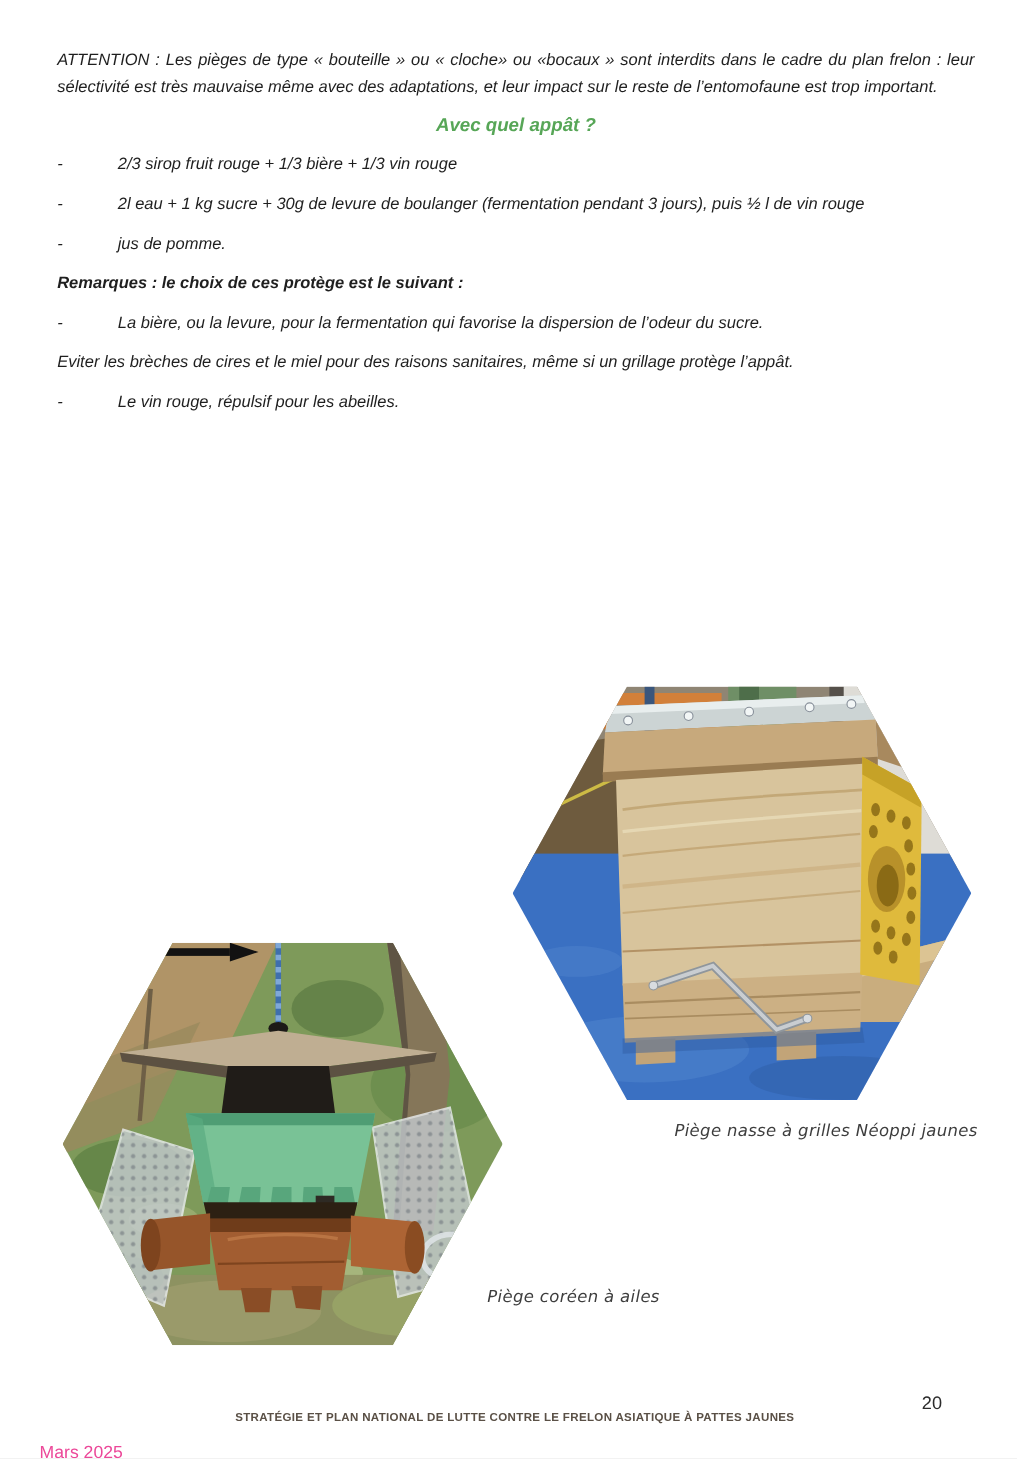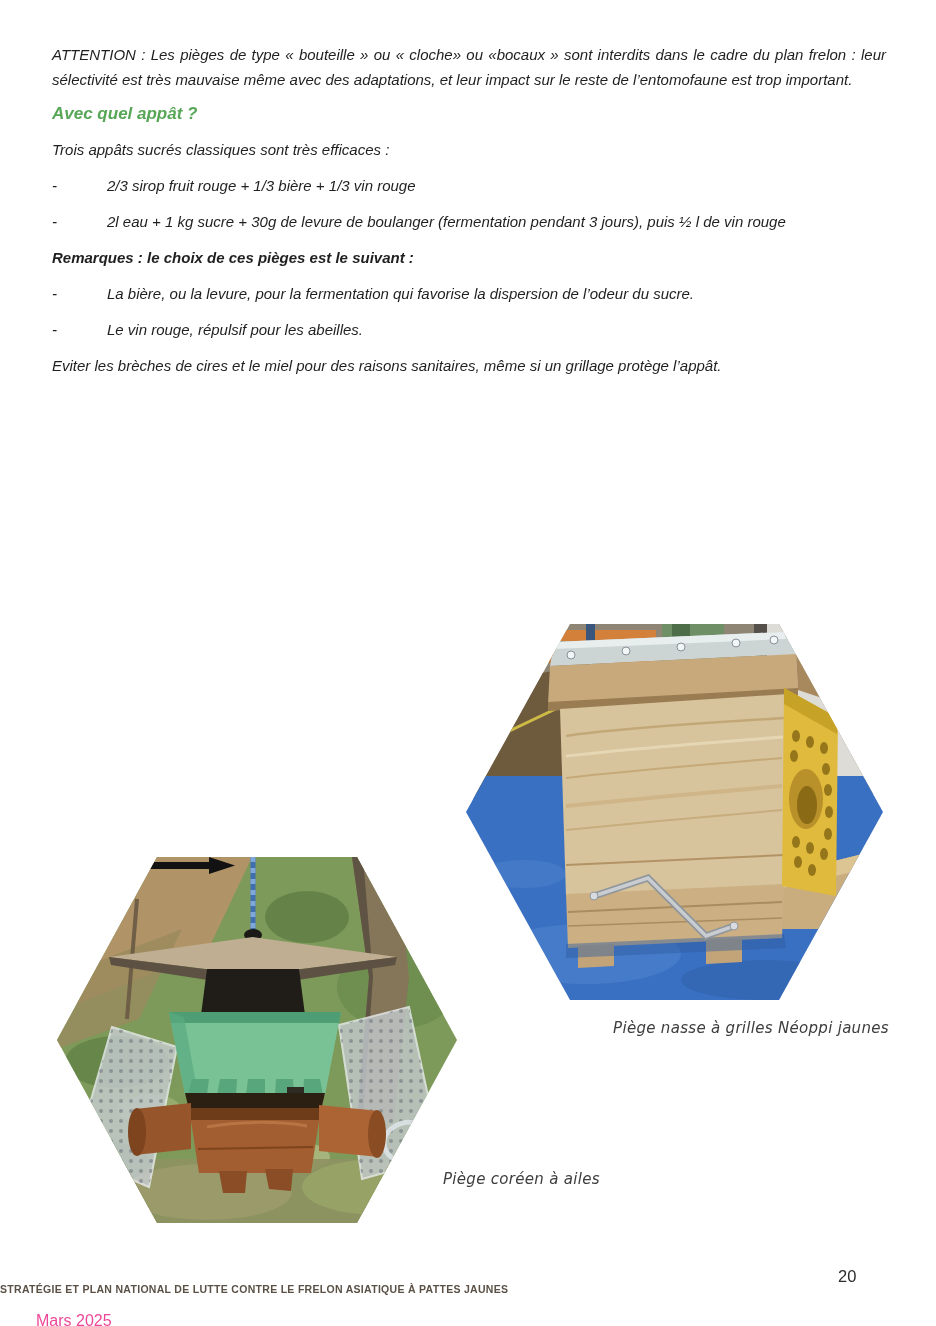--- a/index.html
+++ b/index.html
@@ -24,20 +24,21 @@
     margin:0 0 11px 0;
     font-size:15px;line-height:25px;
     text-align:justify;
   }
   .dash{display:inline-block;width:55px;}
   .h-green{
     color:var(--green);
     font-size:17px;line-height:21px;
     font-weight:bold;
     margin:3px 0 13px 0;
+    text-align:center;
   }
   .bold-line{font-weight:bold;}
   .figure{position:absolute;}
   .fig-coreen{left:57px;top:857px;width:400px;height:366px;}
   .fig-nasse{left:466px;top:624px;width:417px;height:376px;}
   .caption{
     position:absolute;
     font-size:15px;
     font-style:italic;
     color:#3d3d3d;
@@ -45,56 +46,56 @@
     font-family:"DejaVu Sans",sans-serif;
   }
   .caption-nasse{left:561px;top:1019px;width:380px;text-align:center;}
   .caption-coreen{left:420px;top:1170px;margin-left:23px;}
   .footer-date{
     position:absolute;left:36px;top:1312px;
     font-size:16px;color:#ec4899;
   }
   .footer-title{
     position:absolute;left:0;top:1283px;width:936px;
-    text-align:left;
+    text-align:center;
     font-size:10.5px;font-weight:bold;
     letter-spacing:0.3px;
     color:var(--footer-title);
   }
   .footer-page{
     position:absolute;left:838px;top:1267px;
     font-size:16.5px;color:#2c2c2c;
   }
 </style>
 </head>
 <body>
 
 <div class="page">
 
   <div class="content">
 
     <p class="para">ATTENTION  :  Les pièges de type  « bouteille » ou « cloche» ou «bocaux » sont interdits dans le cadre du plan frelon : leur sélectivité est très mauvaise même avec des adaptations, et leur impact sur le reste de l’entomofaune est trop important.</p>
 
     <h2 class="h-green">Avec quel appât ?</h2>
 
-    <p class="para">Trois appâts sucrés classiques sont très efficaces :</p>
 
     <p class="para"><span class="dash">-</span><span>2/3 sirop fruit rouge + 1/3 bière + 1/3 vin rouge</span></p>
 
     <p class="para"><span class="dash">-</span><span>2l eau + 1 kg sucre + 30g de levure de boulanger (fermentation pendant 3 jours), puis ½ l de vin rouge</span></p>
 
-
-    <p class="para bold-line">Remarques : le choix de ces pièges est le suivant :</p>
+    <p class="para"><span class="dash">-</span><span>jus de pomme.</span></p>
+
+    <p class="para bold-line">Remarques : le choix de ces protège est le suivant :</p>
 
     <p class="para"><span class="dash">-</span><span>La bière, ou la levure, pour la fermentation qui favorise la dispersion de l’odeur du sucre.</span></p>
 
 
+    <p class="para">Eviter les brèches de cires et le miel pour des raisons sanitaires, même si un grillage protège l’appât.</p>
+
     <p class="para"><span class="dash">-</span><span>Le vin rouge, répulsif pour les abeilles.</span></p>
-
-    <p class="para">Eviter les brèches de cires et le miel pour des raisons sanitaires, même si un grillage protège l’appât.</p>
 
 
 
   </div>
 
   <div class="figure fig-nasse">
     <svg width="417" height="376" viewBox="0 0 417 376" xmlns="http://www.w3.org/2000/svg">
       <defs>
         <clipPath id="hexR">
             <polygon points="0,188 104,0 313,0 417,188 313,376 104,376"></polygon>

